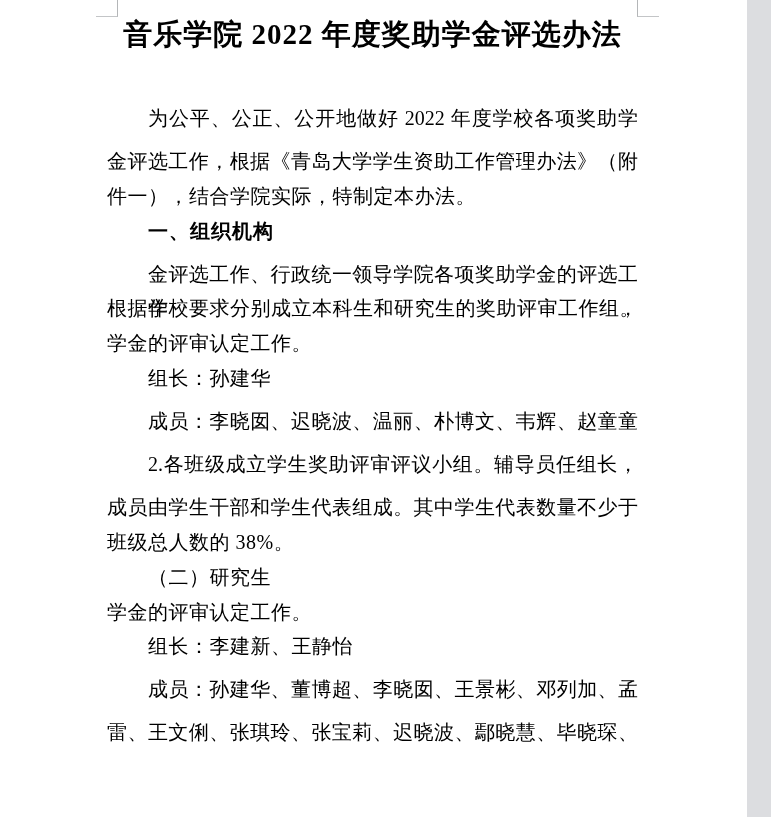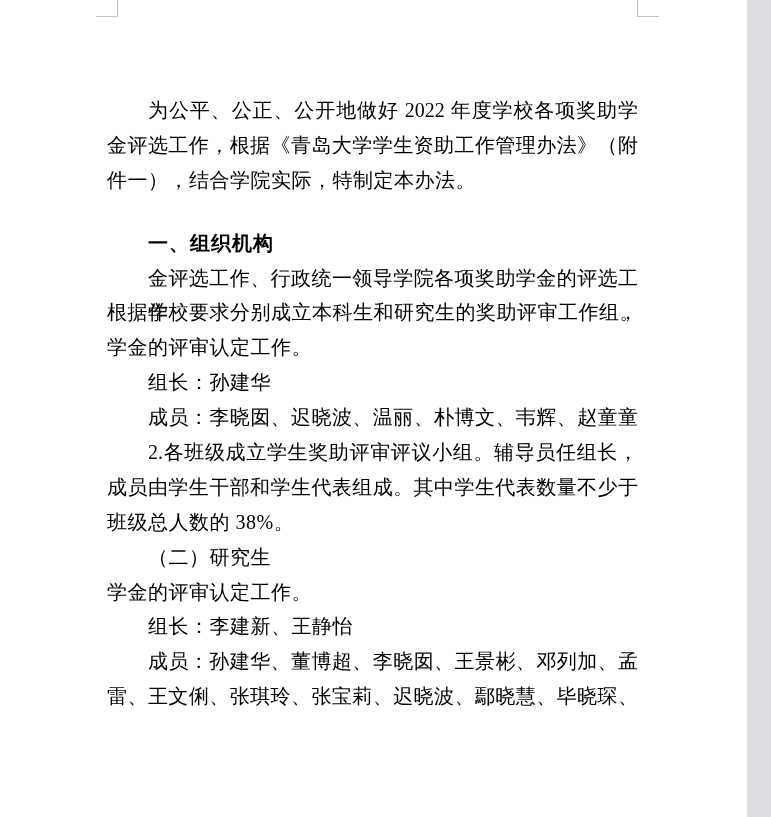--- a/index.html
+++ b/index.html
@@ -69,34 +69,35 @@
     font-size: 20px;
     letter-spacing: 0.5px;
     white-space: nowrap;
   }
   .line.indent { padding-left: 41px; }
   .line.justify {
     white-space: normal;
     text-align: justify;
     text-align-last: justify;
     letter-spacing: 0;
+    margin-top: 8px;
   }
   .line.heading {
     font-family: "Liberation Sans", "DejaVu Sans", sans-serif;
     font-weight: bold;
     letter-spacing: 1px;
-    margin-top: 28px;
   }
 </style>
 </head>
 <body>
 
 <div class="page">
   <div class="crop-mark left"></div>
   <div class="crop-mark right"></div>
+  <h1 class="doc-title">音乐学院 2022 年度奖助学金评选办法</h1>
   <div class="body-lines" id="body-lines">
       <div class="line indent justify">为公平、公正、公开地做好 2022 年度学校各项奖助学</div>
       <div class="line justify">金评选工作，根据《青岛大学学生资助工作管理办法》（附</div>
       <div class="line">件一），结合学院实际，特制定本办法。</div>
       <div class="line indent heading">一、组织机构</div>
       <div class="line indent justify">金评选工作、行政统一领导学院各项奖助学金的评选工作，</div>
       <div class="line">根据学校要求分别成立本科生和研究生的奖助评审工作组。</div>
       <div class="line">学金的评审认定工作。</div>
       <div class="line indent">组长：孙建华</div>
       <div class="line indent justify">成员：李晓囡、迟晓波、温丽、朴博文、韦辉、赵童童</div>

